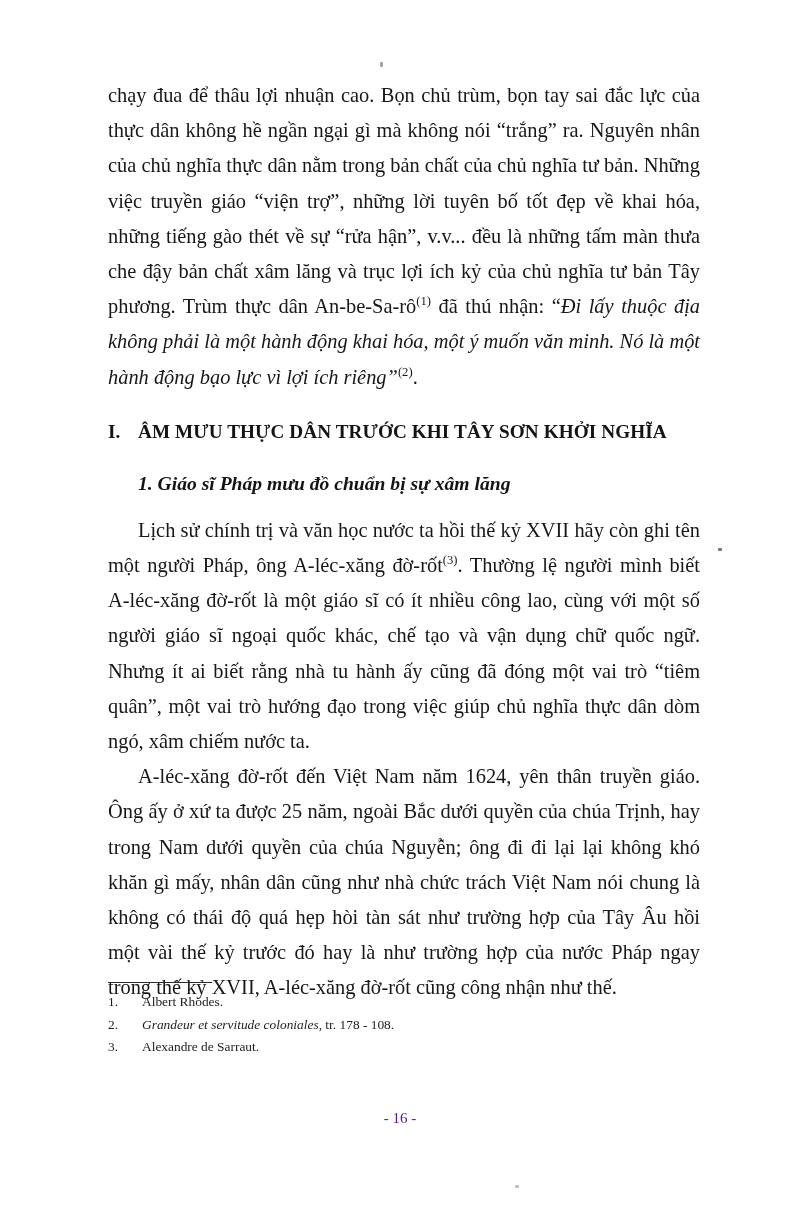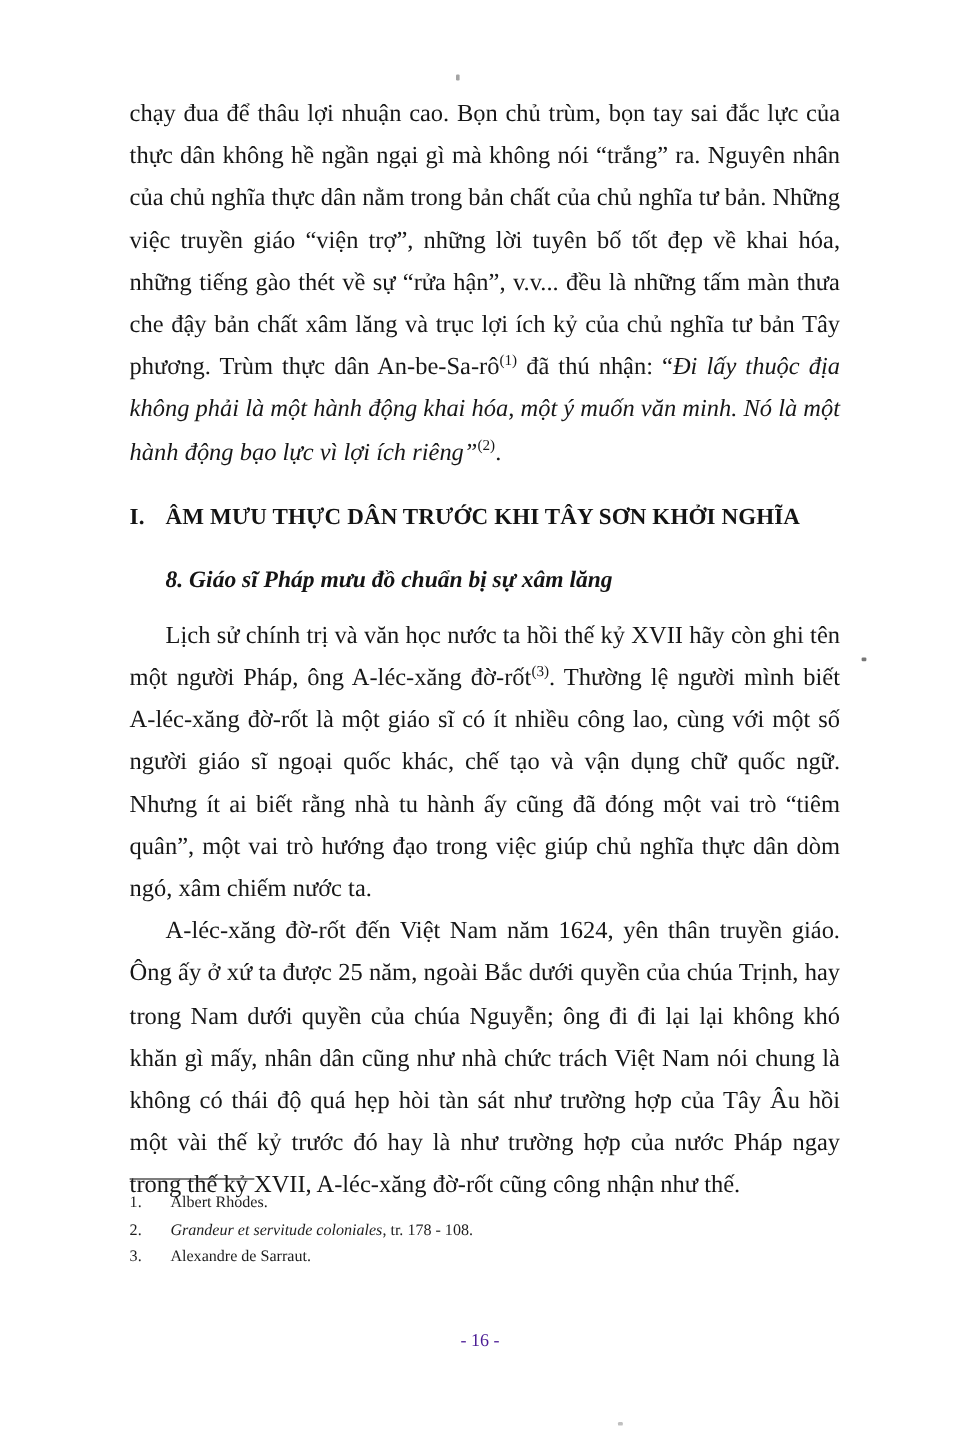--- a/index.html
+++ b/index.html
@@ -170,21 +170,21 @@
 
   <div class="content">
 
     <p class="body-para no-indent"><span>chạy đua để thâu lợi nhuận cao. Bọn chủ trùm, bọn tay sai đắc lực của thực dân không hề ngần ngại gì mà không nói “trắng” ra. Nguyên nhân của chủ nghĩa thực dân nằm trong bản chất của chủ nghĩa tư bản. Những việc truyền giáo “viện trợ”, những lời tuyên bố tốt đẹp về khai hóa, những tiếng gào thét về sự “rửa hận”, v.v... đều là những tấm màn thưa che đậy bản chất xâm lăng và trục lợi ích kỷ của chủ nghĩa tư bản Tây phương. Trùm thực dân An-be-Sa-rô</span><sup class="fn">(1)</sup><span> đã thú nhận: “</span><em class="quote">Đi lấy thuộc địa không phải là một hành động khai hóa, một ý muốn văn minh. Nó là một hành động bạo lực vì lợi ích riêng”</em><sup class="fn">(2)</sup><span>.</span></p>
 
     <div class="section-heading">
       <span class="numeral">I.</span>
       <span class="heading-text">ÂM MƯU THỰC DÂN TRƯỚC KHI TÂY SƠN KHỞI NGHĨA</span>
     </div>
 
-    <div class="subsection-heading">8. Giáo sĩ Pháp mưu đồ chuẩn bị sự xâm lăng</div>
+    <div class="subsection-heading">1. Giáo sĩ Pháp mưu đồ chuẩn bị sự xâm lăng</div>
 
     <div class="after-heading-gap"></div>
 
     <p class="body-para"><span>Lịch sử chính trị và văn học nước ta hồi thế kỷ XVII hãy còn ghi tên một người Pháp, ông A-léc-xăng đờ-rốt</span><sup class="fn">(3)</sup><span>. Thường lệ người mình biết A-léc-xăng đờ-rốt là một giáo sĩ có ít nhiều công lao, cùng với một số người giáo sĩ ngoại quốc khác, chế tạo và vận dụng chữ quốc ngữ. Nhưng ít ai biết rằng nhà tu hành ấy cũng đã đóng một vai trò “tiêm quân”, một vai trò hướng đạo trong việc giúp chủ nghĩa thực dân dòm ngó, xâm chiếm nước ta.</span></p>
 
     <p class="body-para">A-léc-xăng đờ-rốt đến Việt Nam năm 1624, yên thân truyền giáo. Ông ấy ở xứ ta được 25 năm, ngoài Bắc dưới quyền của chúa Trịnh, hay trong Nam dưới quyền của chúa Nguyễn; ông đi đi lại lại không khó khăn gì mấy, nhân dân cũng như nhà chức trách Việt Nam nói chung là không có thái độ quá hẹp hòi tàn sát như trường hợp của Tây Âu hồi một vài thế kỷ trước đó hay là như trường hợp của nước Pháp ngay trong thế kỷ XVII, A-léc-xăng đờ-rốt cũng công nhận như thế.</p>
 
   </div>
 
   <div class="footnotes">

